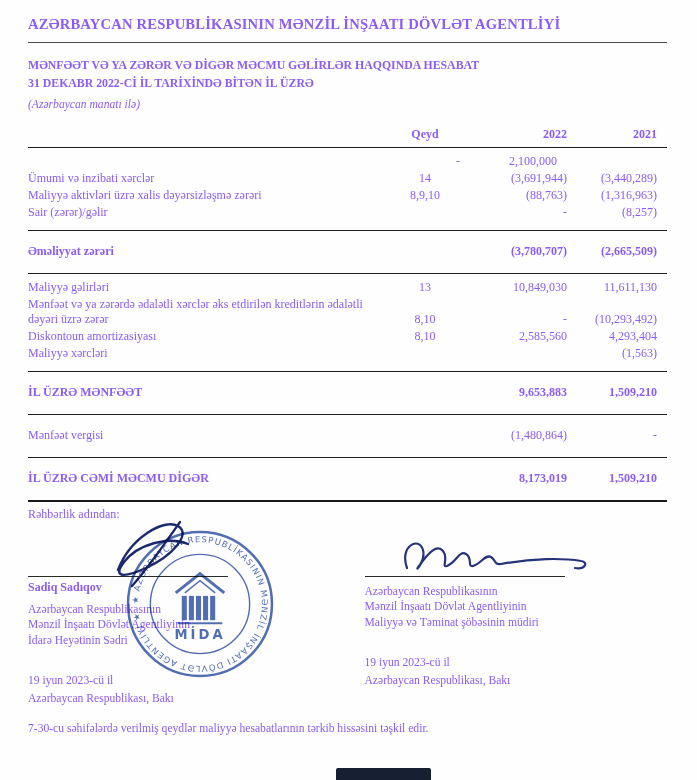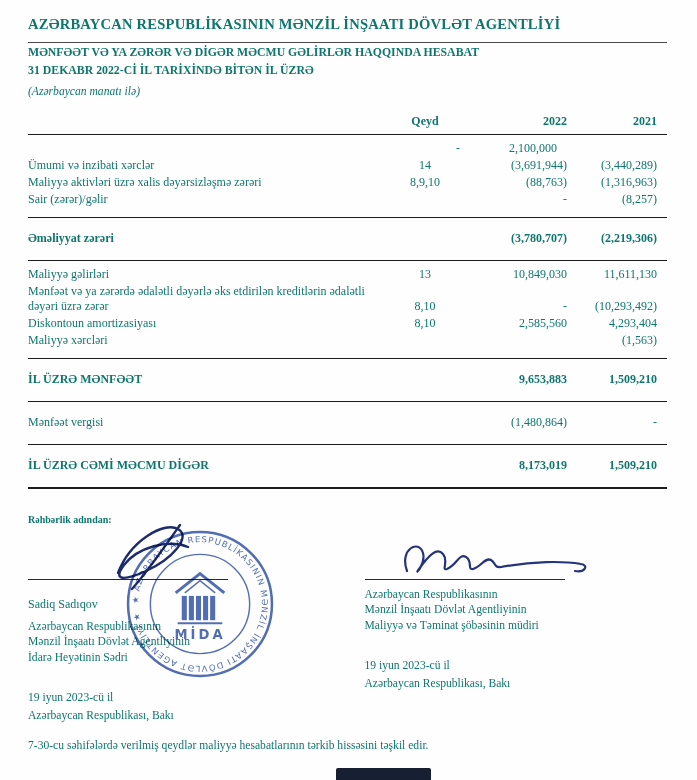--- a/index.html
+++ b/index.html
@@ -5,54 +5,54 @@
   * { box-sizing: border-box; }
   html, body { margin: 0; padding: 0; background: #ffffff; }
   body { width: 697px; height: 780px; }
 
   .page {
     position: relative;
     width: 697px; height: 780px;
     padding: 16px 30px 0 28px;
     background: #fefefe;
     font-family: "Liberation Serif", "DejaVu Serif", serif;
-    color: #0f766e;
+    color: #8b5cf6;
     overflow: hidden;
   }
 
   .doc-title {
     font-size: 14.6px; font-weight: 700; letter-spacing: 0.2px;
     padding-bottom: 9px; border-bottom: 1px solid #4a4a4a;
   }
-  .report-title { font-weight: 700; font-size: 11.8px; line-height: 1.55; }
+  .report-title { margin-top: 13px; font-weight: 700; font-size: 11.8px; line-height: 1.55; }
   .currency-note { margin-top: 5px; font-style: italic; font-size: 11.6px; }
 
   .fin-table { margin-top: 15px; font-size: 12px; }
   .t-row {
     display: grid; grid-template-columns: 1fr 70px 107px 100px;
     align-items: end; line-height: 15px; padding: 1px 0;
   }
   .c-note { text-align: center; }
   .c-val { text-align: right; }
   .c-v21 { padding-right: 10px; }
   .t-row.bold { font-weight: 700; }
   .t-head { font-weight: 700; padding-bottom: 5px; }
   .rule { border-top: 1.6px solid #1c1c1c; height: 0; }
   .rule.thick { border-top-width: 2.4px; }
   .t-section { padding: 5px 0 9px; }
   .t-section.single { padding: 12px 0 13px; }
 
-  .sig-heading { margin-top: 25px; font-weight: 700; font-size: 10px; }
+  .sig-heading { margin-top: 5px; font-weight: 400; font-size: 12px; }
   .sig-cols { display: grid; grid-template-columns: 1fr 1fr; column-gap: 34px; margin-top: 2px; }
   .sig-space { height: 52px; position: relative; }
   .sig-ink { position: absolute; }
   .left-ink { left: 44px; top: -4px; }
   .right-ink { left: 28px; top: 6px; }
   .sig-rule { width: 200px; border-top: 1.2px solid #2a2a2a; }
-  .sig-name { font-weight: 400; font-size: 12px; margin-top: 17px; }
+  .sig-name { font-weight: 700; font-size: 12px; margin-top: 3px; }
   .sig-org { margin-top: 7px; font-size: 11.6px; line-height: 1.35; }
   .sig-date { margin-top: 24px; font-size: 11.6px; line-height: 1.5; }
 
   .footer-note { margin-top: 15px; font-size: 11.6px; }
 
   .stamp {
     position: absolute; left: 124px; top: 528px;
     opacity: 0.82; mix-blend-mode: multiply; pointer-events: none;
   }
   .stamp text { font-family: "DejaVu Sans", sans-serif; }
@@ -110,33 +110,33 @@
             <div class="c-val c-v22">-</div>
             <div class="c-val c-v21">(8,257)</div>
           </div>
         </div>
         <div class="rule"></div>
         <div class="t-section single">
           <div class="t-row bold">
             <div class="c-label">Əməliyyat zərəri</div>
             <div class="c-note"></div>
             <div class="c-val c-v22">(3,780,707)</div>
-            <div class="c-val c-v21">(2,219,306)</div>
+            <div class="c-val c-v21">(2,665,509)</div>
           </div>
         </div>
         <div class="rule"></div>
         <div class="t-section">
           <div class="t-row">
             <div class="c-label">Maliyyə gəlirləri</div>
             <div class="c-note">13</div>
             <div class="c-val c-v22">10,849,030</div>
             <div class="c-val c-v21">11,611,130</div>
           </div>
           <div class="t-row">
-            <div class="c-label">Mənfəət və ya zərərdə ədalətli dəyərlə əks etdirilən kreditlərin ədalətli dəyəri üzrə zərər</div>
+            <div class="c-label">Mənfəət və ya zərərdə ədalətli xərclər əks etdirilən kreditlərin ədalətli dəyəri üzrə zərər</div>
             <div class="c-note">8,10</div>
             <div class="c-val c-v22">-</div>
             <div class="c-val c-v21">(10,293,492)</div>
           </div>
           <div class="t-row">
             <div class="c-label">Diskontoun amortizasiyası</div>
             <div class="c-note">8,10</div>
             <div class="c-val c-v22">2,585,560</div>
             <div class="c-val c-v21">4,293,404</div>
           </div>

